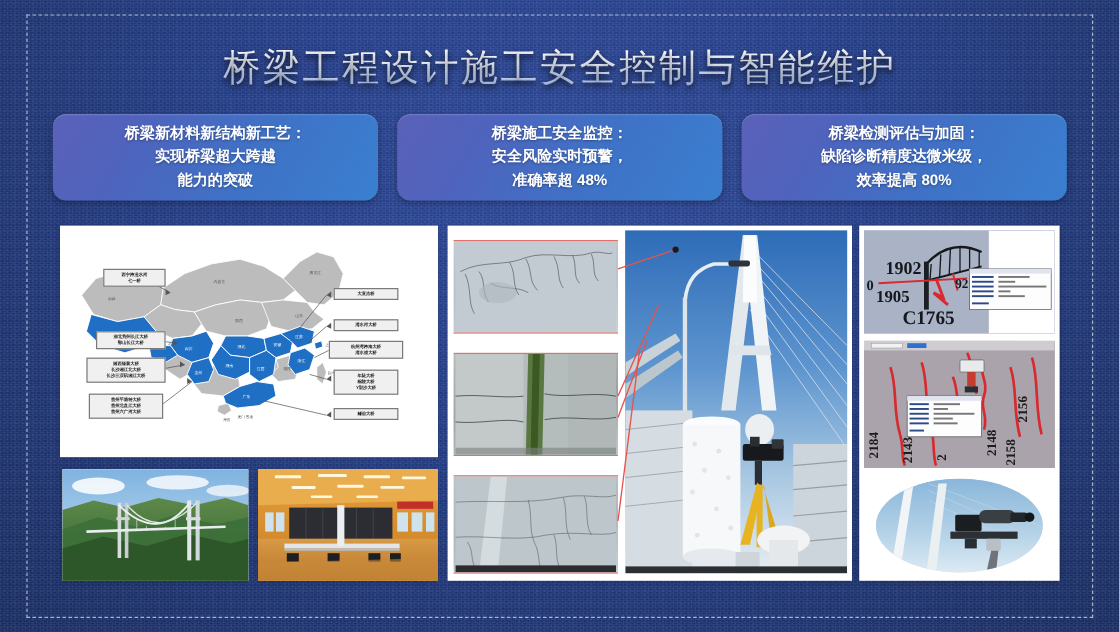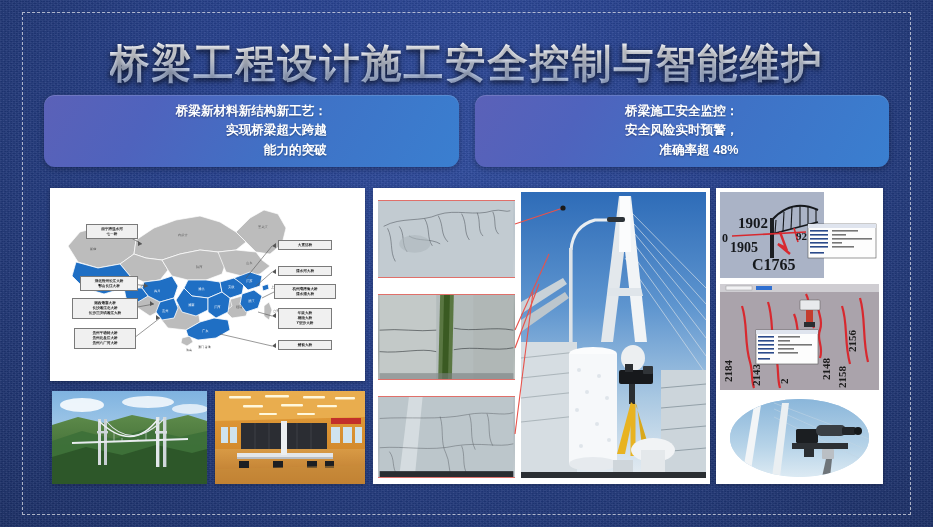--- a/index.html
+++ b/index.html
@@ -37,22 +37,22 @@
 
   
   .title-wrap {
     position: absolute;
     left: 0; right: 0; top: 36px;
     text-align: center;
     z-index: 3;
   }
   .title {
     display: inline-block;
-    font-size: 40px;
-    font-weight: bold;
+    font-size: 31px;
+    font-weight: normal;
     letter-spacing: 2px;
     color: #ffffff;
     background: linear-gradient(180deg, #ffffff 0%, #f2f6ff 38%, #c8d6f2 62%, #9fb4e0 100%);
     -webkit-background-clip: text;
     background-clip: text;
     -webkit-text-fill-color: transparent;
     text-shadow: 0 2px 4px rgba(0,0,0,0.35);
     filter: drop-shadow(0 2px 3px rgba(0,0,0,0.45));
   }
 
@@ -73,21 +73,21 @@
     display: flex;
     align-items: center;
     justify-content: center;
     padding: 7px 8px;
   }
   .card-text {
     color: #ffffff;
     font-size: 12.6px;
     font-weight: bold;
     line-height: 1.52;
-    text-align: right;
+    text-align: center;
     text-shadow: 0 1px 2px rgba(0,0,0,0.35);
     white-space: pre-line;
   }
 
   
   .content {
     position: absolute;
     left: 50px; top: 188px;
     width: 833px; height: 296px;
     z-index: 3;
@@ -172,20 +172,25 @@
   <div class="cards">
     <div class="card">
       <div class="card-text">桥梁新材料新结构新工艺：
 实现桥梁超大跨越
 能力的突破</div>
     </div>
     <div class="card">
       <div class="card-text">桥梁施工安全监控：
 安全风险实时预警，
 准确率超 48%</div>
+    </div>
+    <div class="card">
+      <div class="card-text">桥梁检测评估与加固：
+缺陷诊断精度达微米级，
+效率提高 80%</div>
     </div>
   </div>
 
   <div class="content">
 
     <div class="panel panel-map">
       <div class="map-inner">
         <svg class="map-svg" viewBox="0 0 315 193">
 
           <g fill="#bcbcbc" stroke="#ffffff" stroke-width="0.7">

